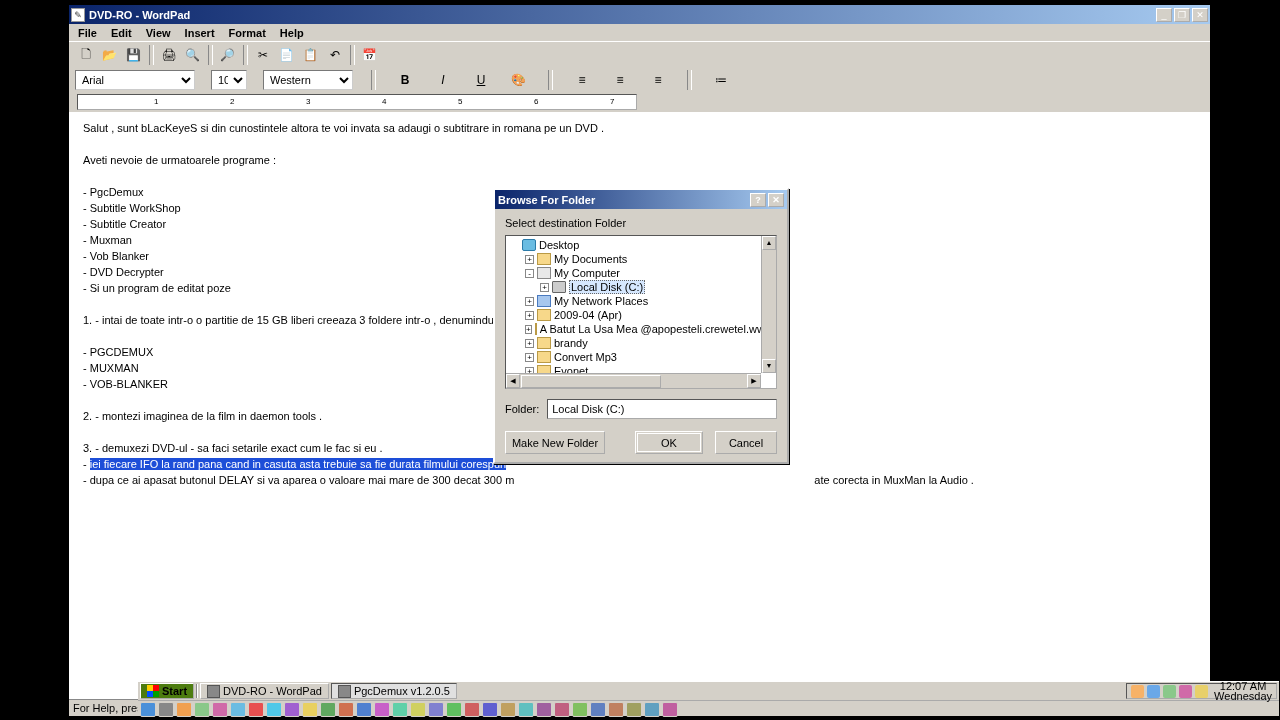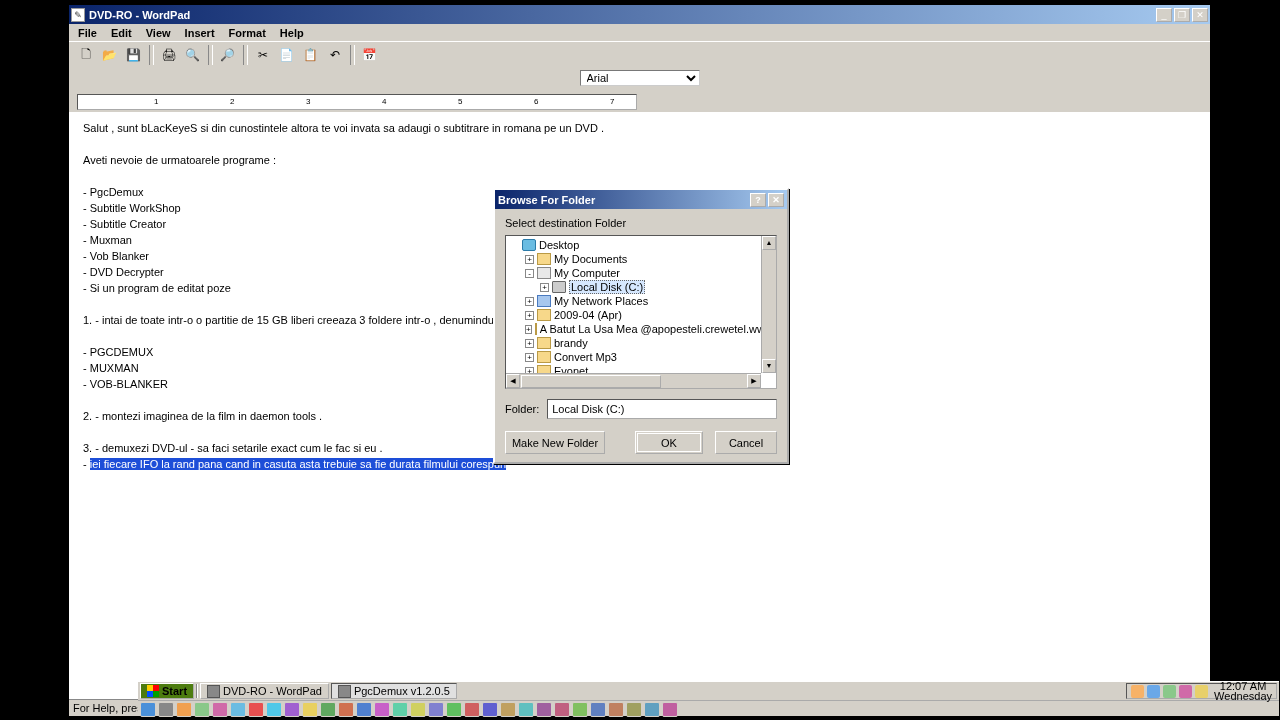--- a/index.html
+++ b/index.html
@@ -8,21 +8,21 @@
 .titlebar { height:19px; background:linear-gradient(to right,#0a246a,#a6caf0); display:flex; align-items:center; color:#fff; padding:0 2px; }
 .titlebar .appicon { width:14px; height:14px; background:#fff; margin-right:4px; border:1px solid #999; font-size:9px; line-height:12px; text-align:center; color:#333; }
 .titlebar .title { flex:1; font-weight:bold; font-size:11px; }
 .winbtns { display:flex; gap:2px; }
 .winbtn { width:16px; height:14px; background:#d4d0c8; border:1px outset #fff; font-size:9px; line-height:12px; text-align:center; cursor:pointer; font-family:Arial; }
 .menubar { height:17px; background:#d4d0c8; display:flex; align-items:center; padding:0 2px; font-size:11px; }
 .menubar span { padding:1px 7px; cursor:pointer;font-weight:bold; }
 .toolbar { height:27px; background:#d4d0c8; border-top:1px solid #fff; display:flex; align-items:center; padding:2px 6px; gap:2px; }
 .tbtn { width:22px; height:22px; border:1px solid #d4d0c8; display:flex; align-items:center; justify-content:center; cursor:pointer; font-size:12px; }
 .sep { width:5px; height:20px; border-left:1px solid #888; border-right:1px solid #fff; margin:0 2px; }
-.fmtbar { height:24px; background:#d4d0c8; display:flex; align-items:center; padding:2px 6px; gap:16px;flex-direction:column; }
+.fmtbar { height:24px; background:#d4d0c8; display:flex; align-items:center; padding:2px 6px; gap:16px; }
 select,.sel { background:#fff; border:1px inset #ccc; font-size:11px; height:20px; padding:0 2px; }
 .ruler-wrap { height:20px; background:#d4d0c8; padding:2px 8px; }
 .ruler { height:16px; background:#fff; border:1px inset #aaa; position:relative; font-size:8px; color:#000; width:560px; }
 .ruler .tick { position:absolute; top:2px; font-size:8px; }
 .doc { flex:1; background:#fff; padding:8px 14px; font-size:11px; line-height:16px; overflow:auto; }
 .doc p { margin:0; }
 .highlight { background:#1d4ed8; color:#fff; }
 .statusbar { height:17px; background:#d4d0c8; border-top:1px solid #888; padding:1px 4px; font-size:11px; display:flex; align-items:center; }
 .status-grip { float:right; width:14px; height:13px; background:repeating-linear-gradient(135deg,#888 0 1px,transparent 1px 3px); }
 
@@ -163,20 +163,21 @@
     <div id="folders">
         <p>- PGCDEMUX</p>
         <p>- MUXMAN</p>
         <p>- VOB-BLANKER</p>
       </div>
     <p>&nbsp;</p>
     <p>2.  - montezi imaginea de la film in daemon tools .</p>
     <p>&nbsp;</p>
     <p>3.  - demuxezi DVD-ul - sa faci setarile exact cum le fac si eu .</p>
     <p><span>     - </span><span class="highlight">iei fiecare IFO la rand pana cand in casuta asta trebuie sa fie durata filmului corespun</span></p>
+    <p><span>     - dupa ce ai apasat butonul DELAY si va aparea o valoare mai mare de 300 decat 300 m</span><span style="margin-left:300px">ate corecta in MuxMan la Audio .</span></p>
   </div>
 
   <div class="statusbar">
     <span>For Help, press F1</span>
     <span style="flex:1"></span>
     <div class="status-grip"></div>
   </div>
 
   <div class="taskbar">
     <div class="taskbar-top">

